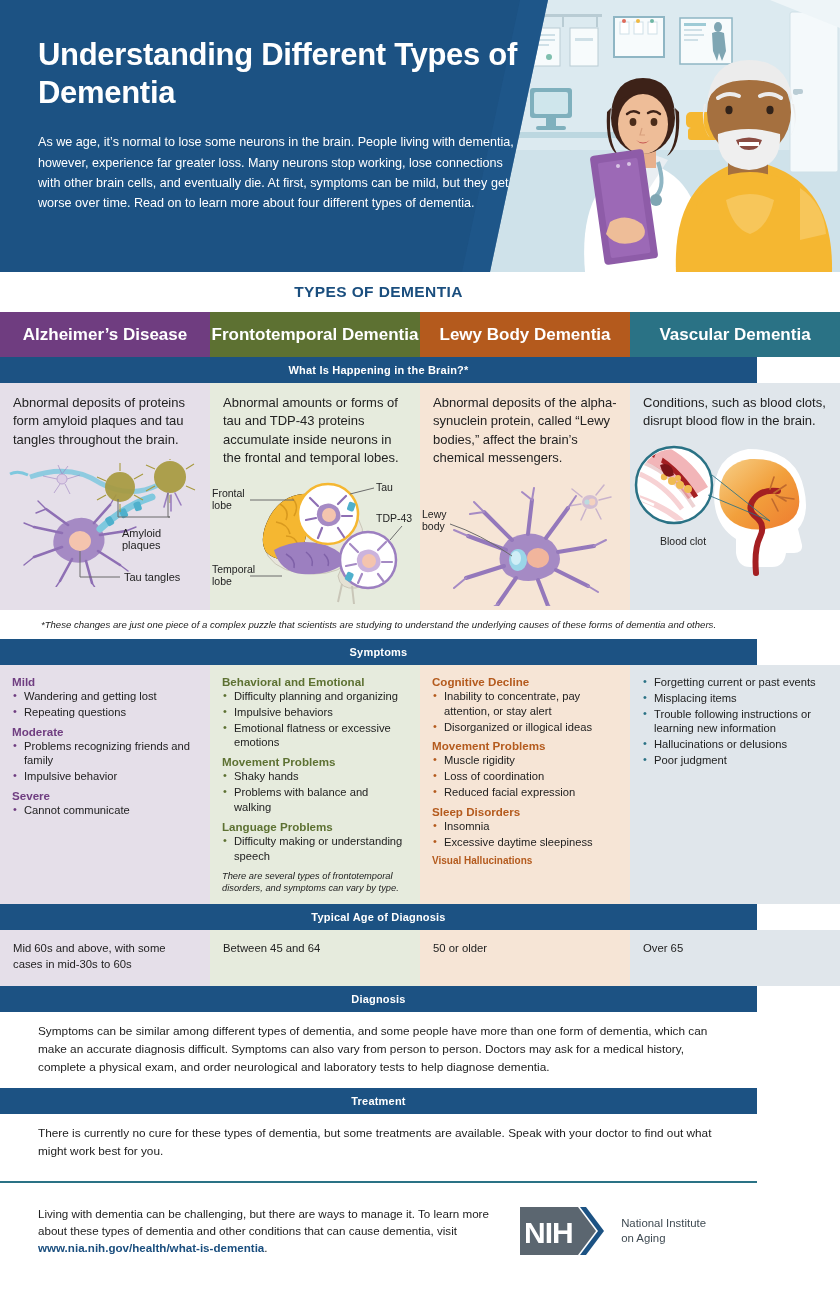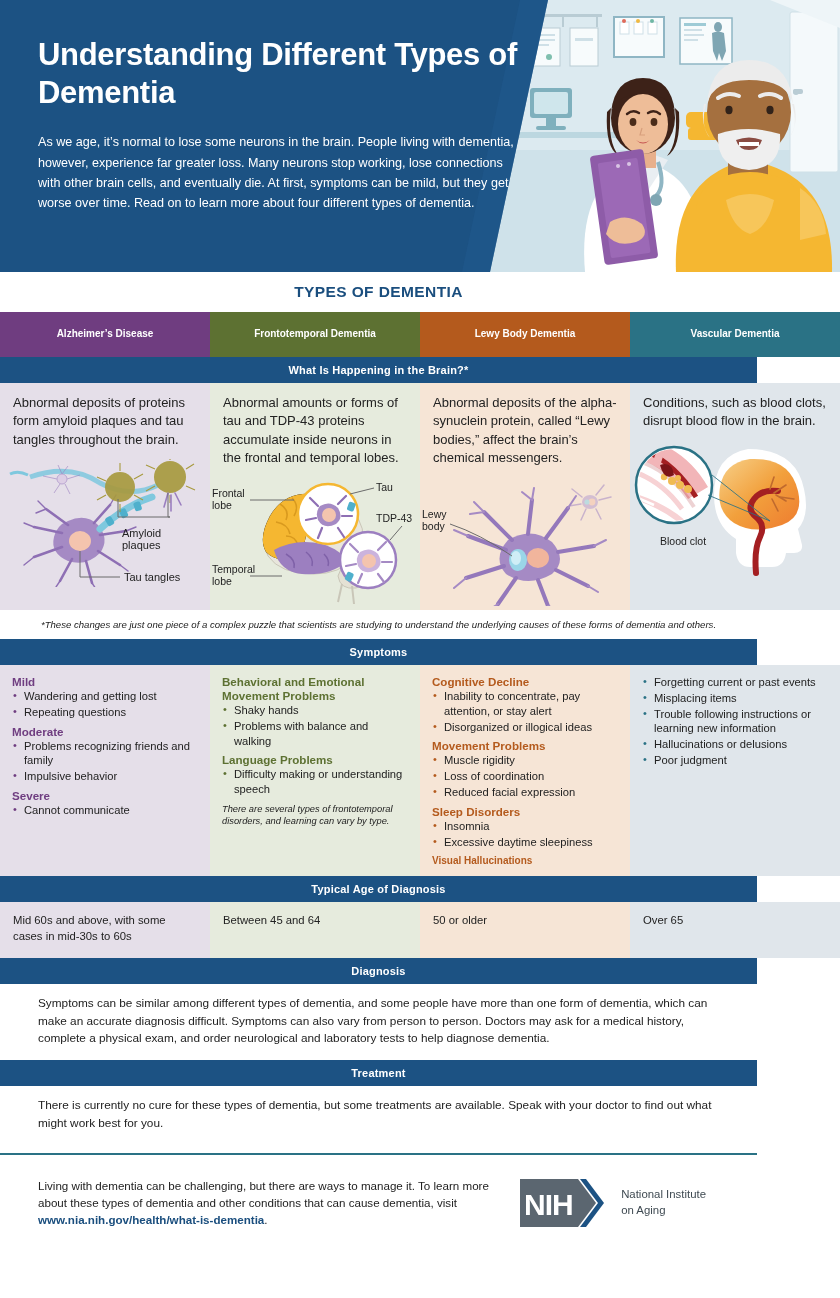--- a/index.html
+++ b/index.html
@@ -40,21 +40,21 @@
 
   
   .types-title {
     text-align: center; color: #1a4e7e; font-weight: bold;
     font-size: 15.5px; letter-spacing: 0.4px; padding: 11px 0 11px;
     background:#fff;
   }
   .colhead { display: flex; width: 840px; height: 45px; }
   .colhead div {
     flex: 1; display: flex; align-items: center; justify-content: center;
-    text-align: center; color: #fff; font-weight: bold; font-size: 10px;
+    text-align: center; color: #fff; font-weight: bold; font-size: 17px;
     line-height: 1.25;
   }
   .c-alz { background: #6f3d80; }
   .c-ftd { background: #5d7132; }
   .c-lbd { background: #b45a1d; }
   .c-vas { background: #2a7285; }
 
   
   .bar {
     background: #1c5283; color: #fff; text-align: center;
@@ -495,30 +495,35 @@
         <h4 class="alz">Severe</h4>
         <ul>
           <li>Cannot communicate</li>
         </ul>
       </div>
     </div>
 
     <div class="col bg-ftd">
       <div class="sym bul-ftd">
         <h4 class="ftd">Behavioral and Emotional</h4>
+        <ul>
+          <li>Difficulty planning and organizing</li>
+          <li>Impulsive behaviors</li>
+          <li>Emotional flatness or excessive emotions</li>
+        </ul>
         <h4 class="ftd">Movement Problems</h4>
         <ul>
           <li>Shaky hands</li>
           <li>Problems with balance and walking</li>
         </ul>
         <h4 class="ftd">Language Problems</h4>
         <ul>
           <li>Difficulty making or understanding speech</li>
         </ul>
-        <div class="note">There are several types of frontotemporal disorders, and learning can vary by type.</div>
+        <div class="note">There are several types of frontotemporal disorders, and symptoms can vary by type.</div>
       </div>
     </div>
 
     <div class="col bg-lbd">
       <div class="sym bul-lbd">
         <h4 class="lbd">Cognitive Decline</h4>
         <ul>
           <li>Inability to concentrate, pay attention, or stay alert</li>
           <li>Disorganized or illogical ideas</li>
         </ul>

